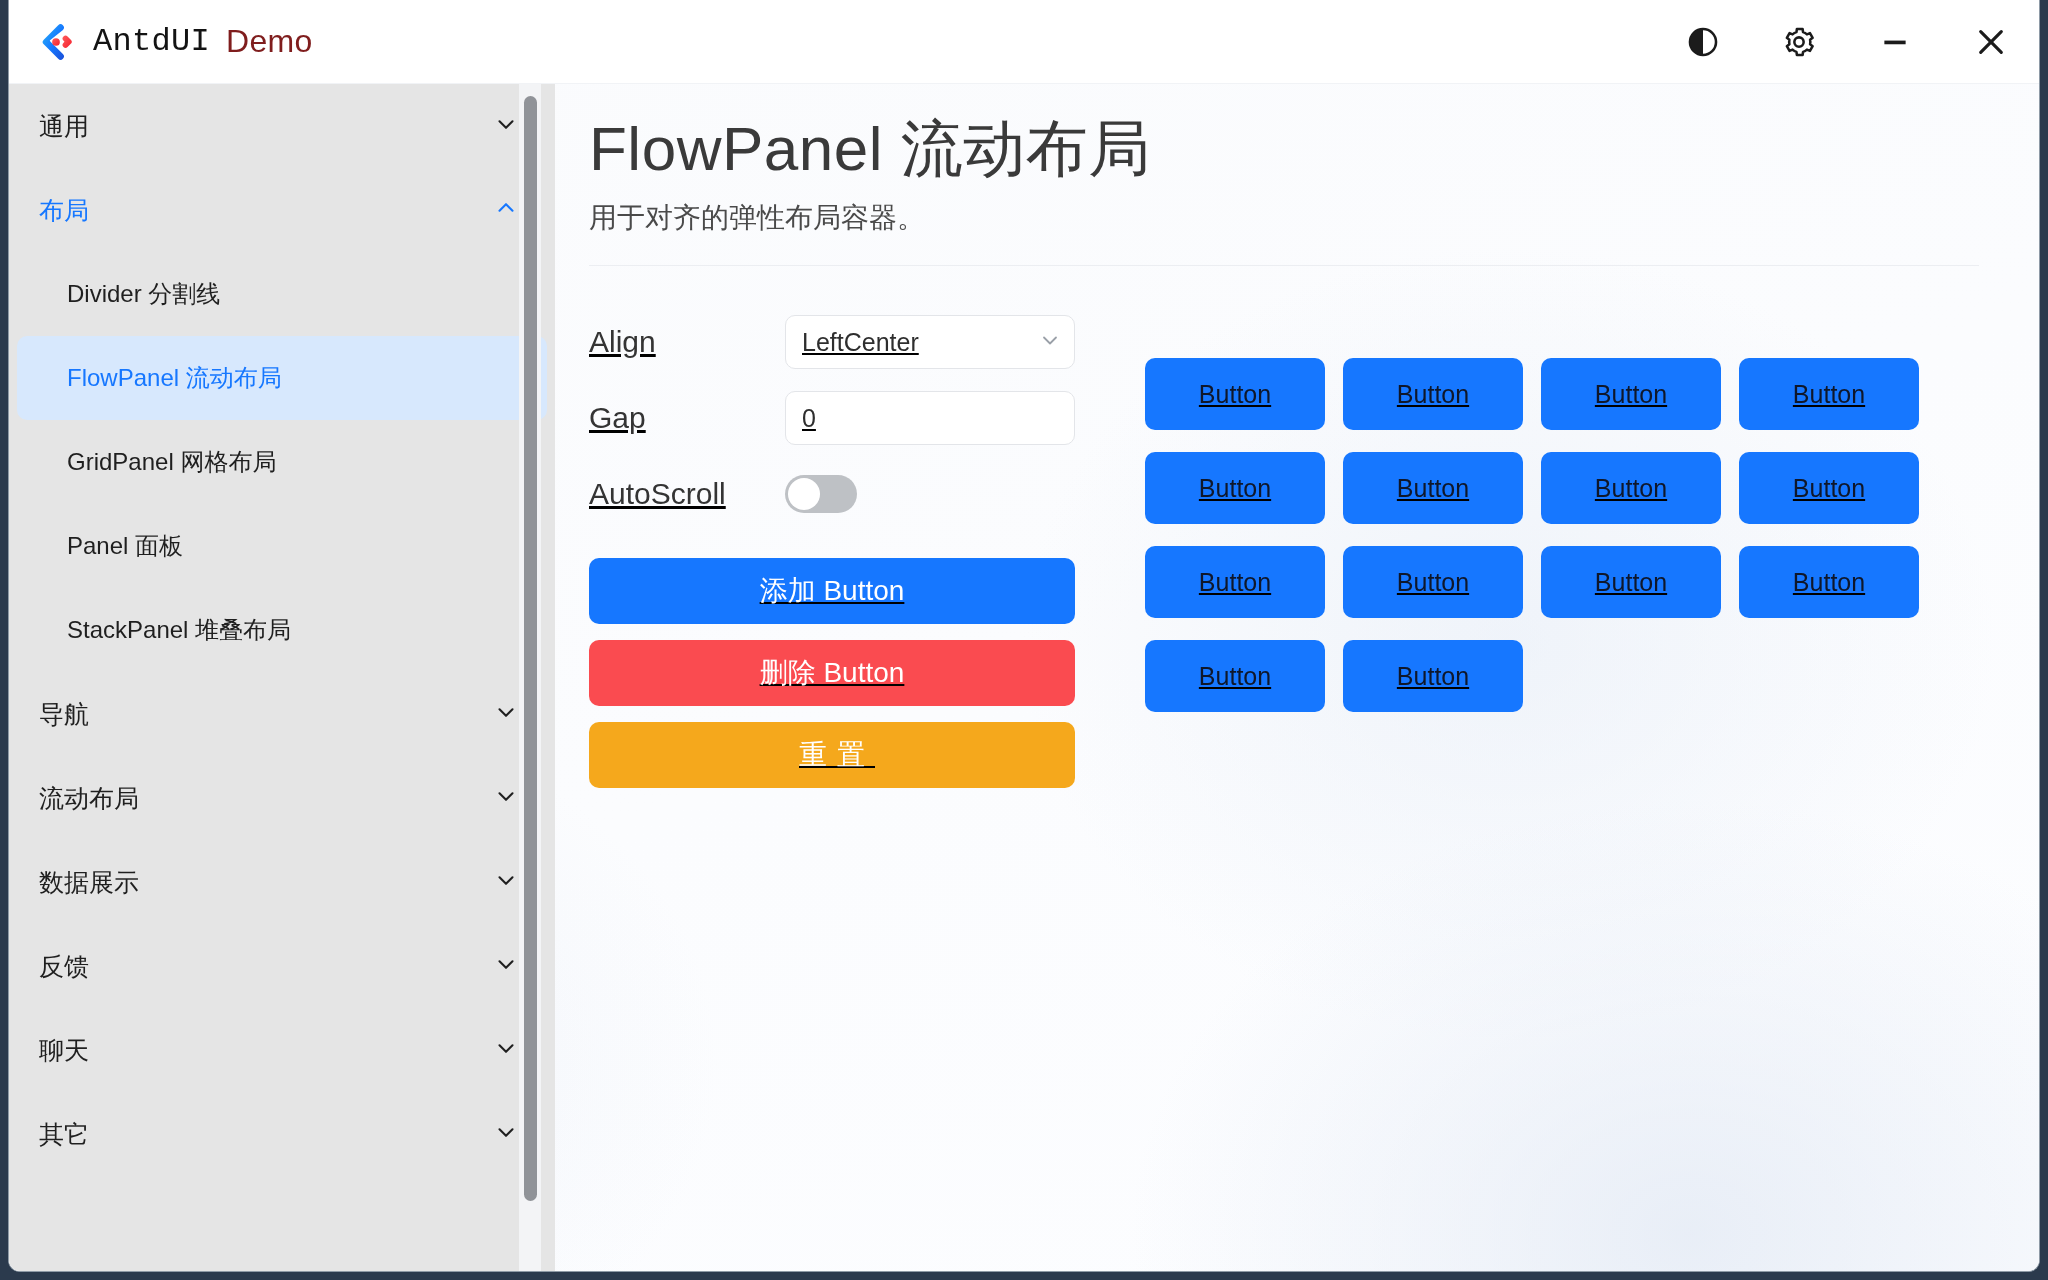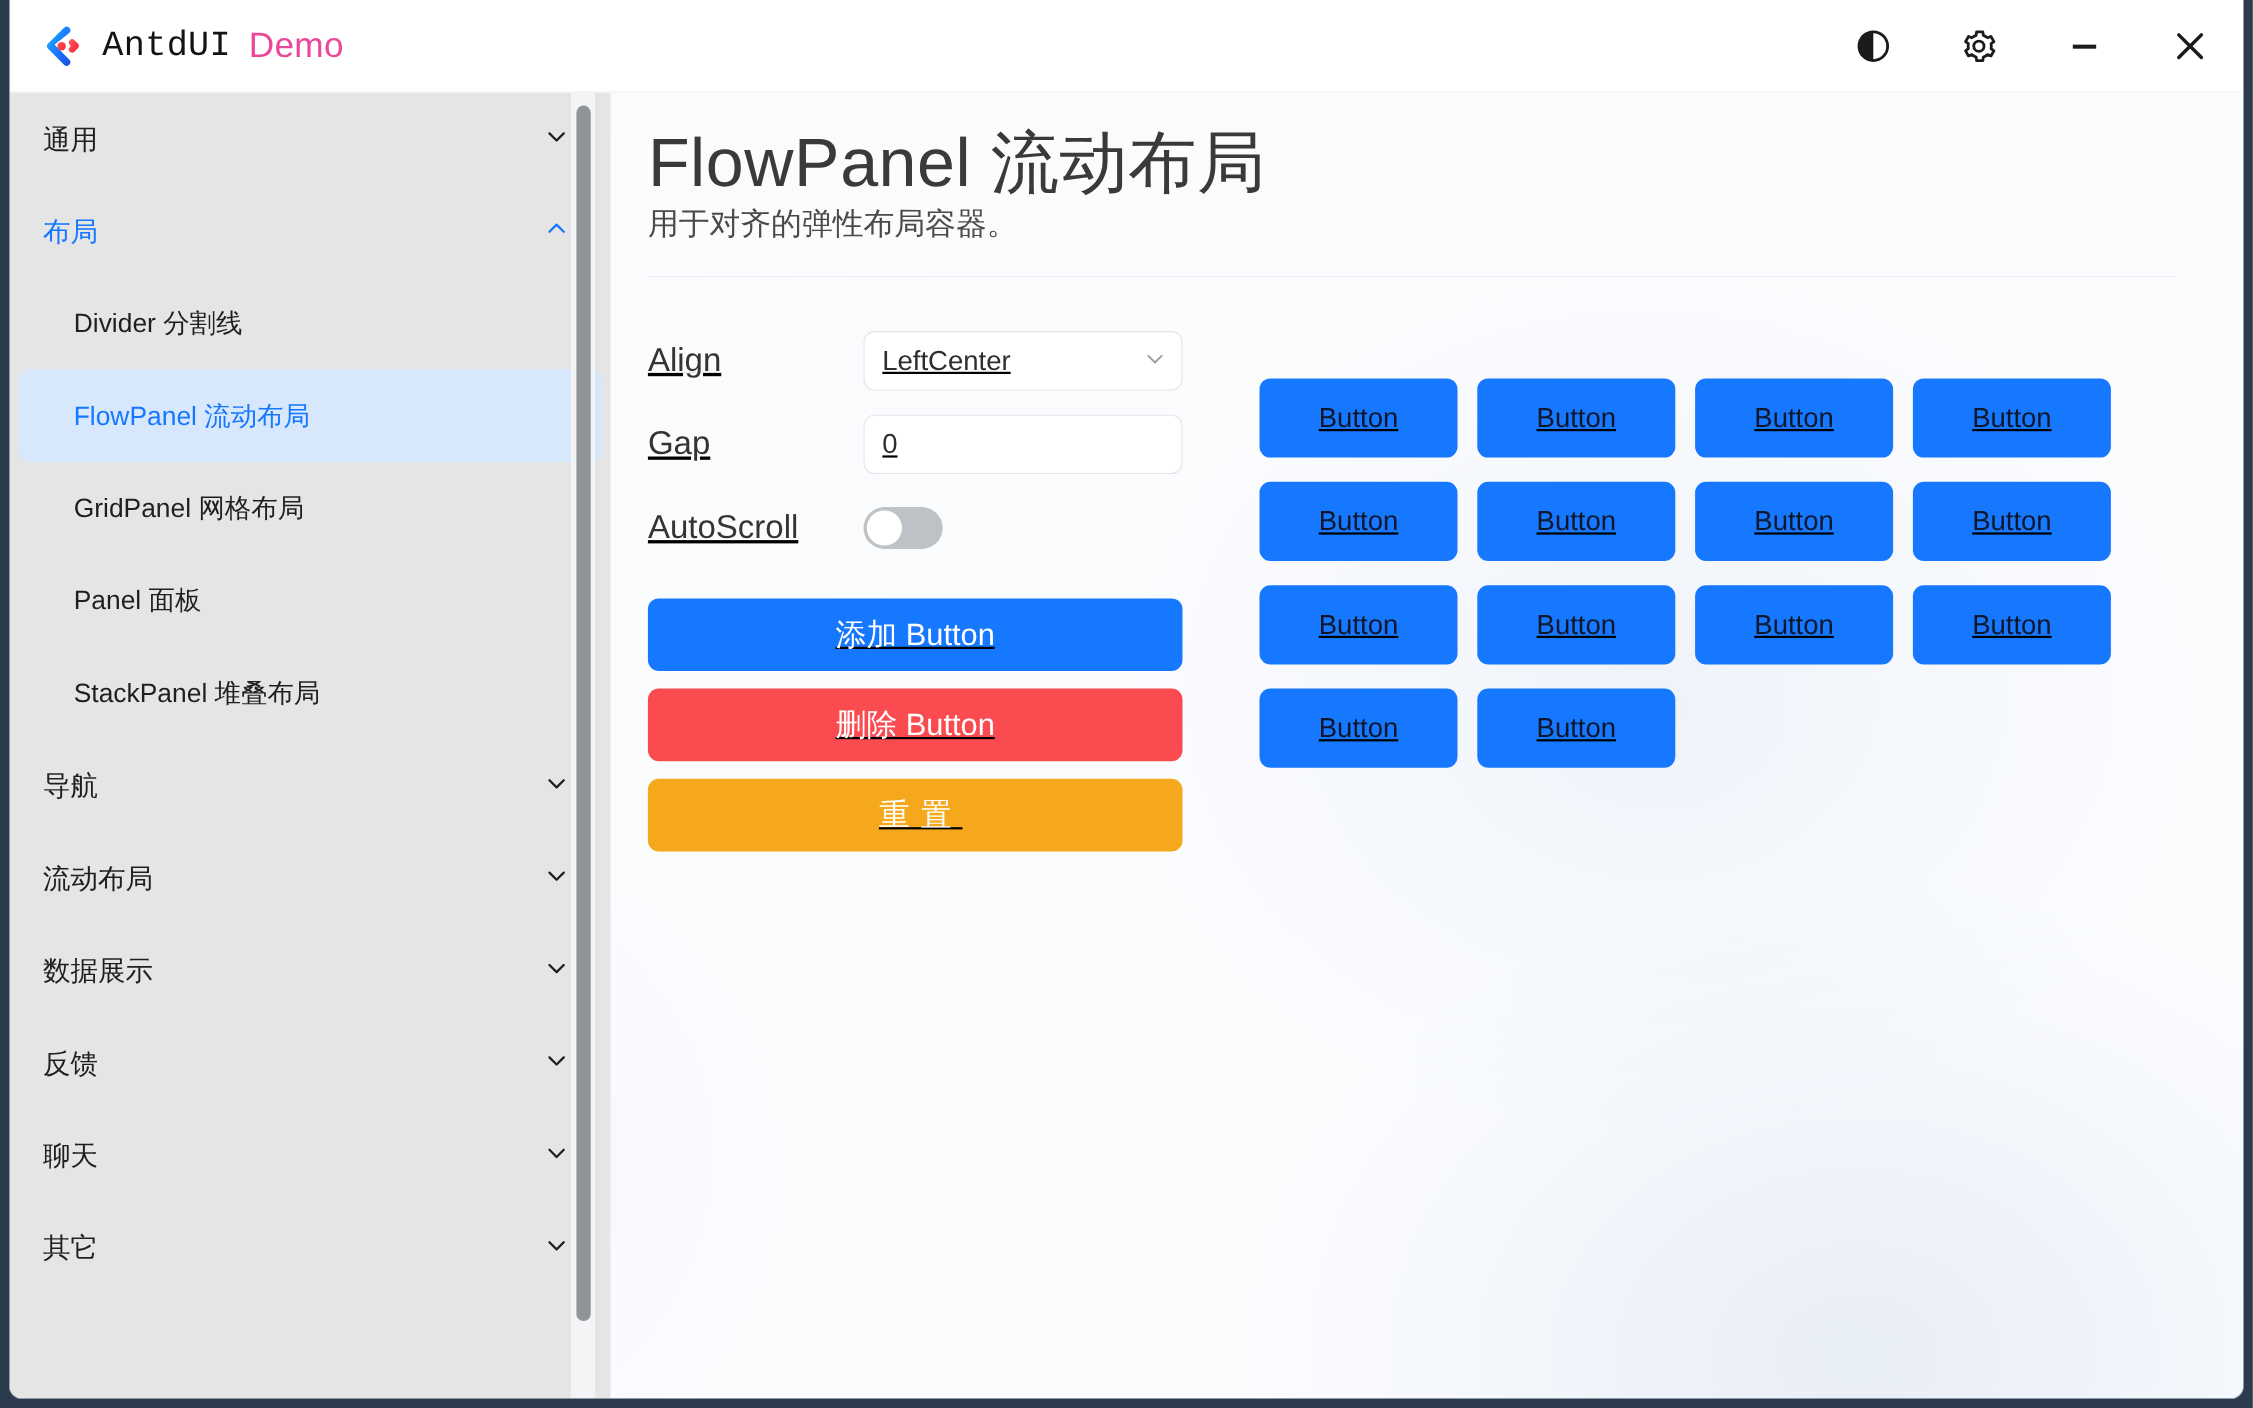--- a/index.html
+++ b/index.html
@@ -67,21 +67,21 @@
 
   #app-title {
     font-size: 32px;
     color: #131313;
     letter-spacing: .3px;
     white-space: nowrap;
     font-family: Liberation Mono, monospace;
   }
   #app-subtitle {
     font-size: 32px;
-    color: #ec4899;
+    color: #7f1d1d;
     letter-spacing: .3px;
     white-space: nowrap;
   }
 
   #winctrls {
     margin-left: auto;
     display: flex;
     align-items: center;
     height: 100%;
   }
@@ -174,20 +174,21 @@
   }
 
   #page-title {
     font-size: 62px;
     font-weight: normal;
     color: #3a3a3a;
     line-height: 1.18;
     letter-spacing: .5px;
   }
   #page-desc {
+    margin-top: 14px;
     font-size: 28px;
     color: #4a4a4a;
   }
   #head-divider {
     margin-top: 28px;
     height: 1px;
     background: #eceef2;
   }
 
   #content-row {

